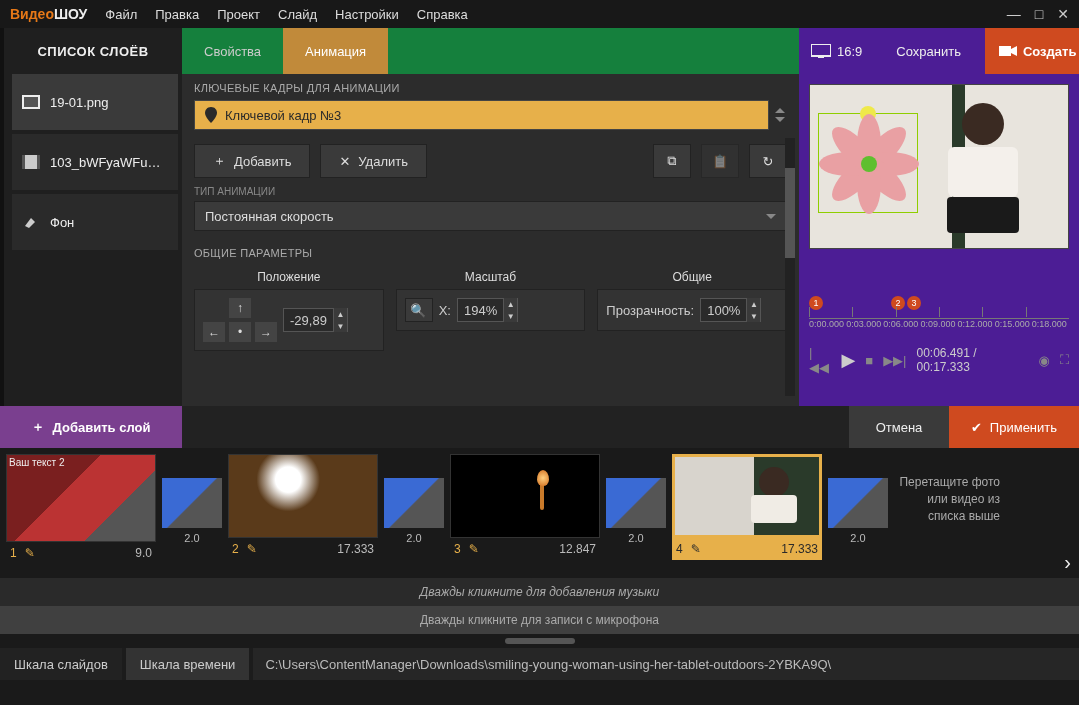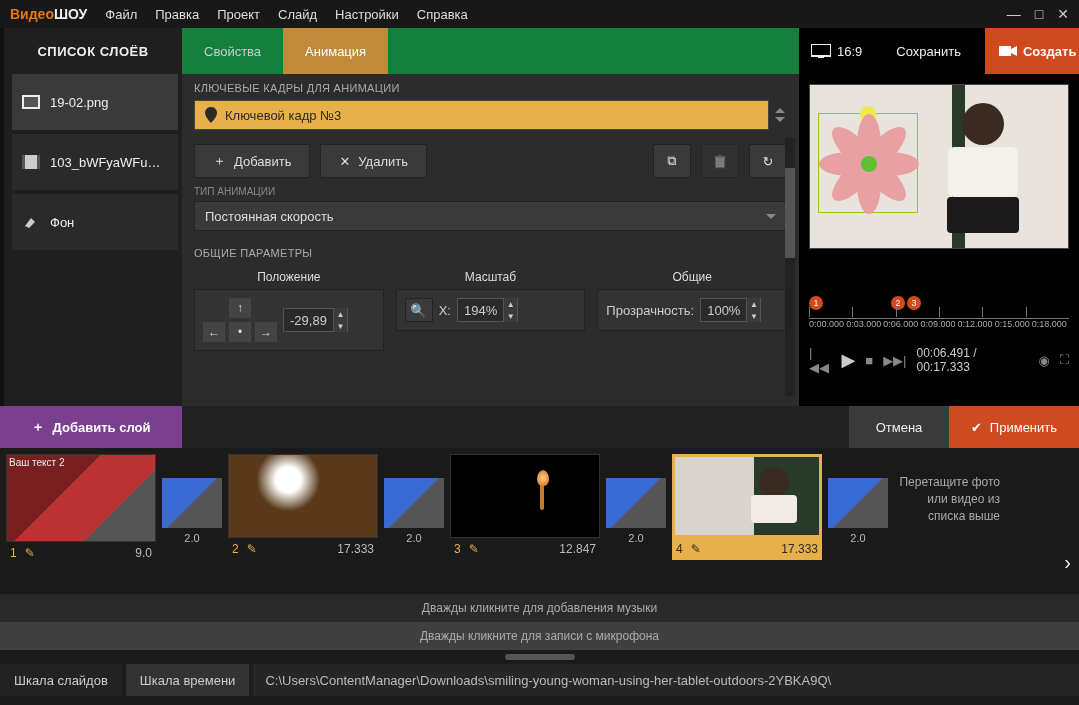--- a/index.html
+++ b/index.html
@@ -56,21 +56,21 @@
   
   .arrow-pad { display:grid; grid-template-columns: repeat(3, 22px); grid-template-rows: repeat(2, 20px); gap:4px; }
   .pad-btn { background:#444; display:flex; align-items:center; justify-content:center; color:#ddd; font-size:12px;}
   
   .num-field { display:flex; align-items:center; background:#2a2a2a; border:1px solid #555; height:24px;}
   .num-field span{ padding:0 6px; min-width:38px; text-align:right;}
   .spin { display:flex; flex-direction:column; }
   .spin div{ width:14px; height:12px; display:flex; align-items:center; justify-content:center; font-size:8px; background:#3a3a3a; border-left:1px solid #555;}
 
   
-  .preview-panel { width: 280px; background: #000000; display:flex; flex-direction:column;}
+  .preview-panel { width: 280px; background: #4c1d95; display:flex; flex-direction:column;}
   .preview-top { height:46px; display:flex; align-items:center; padding:0 0 0 12px; gap:10px;}
   .aspect { display:flex; align-items:center; gap:6px; color:#eee;}
   .save-btn { color:#eee; padding:0 14px; height:46px; display:flex; align-items:center;}
   .create-btn { background:#cf4a1f; color:#fff; height:46px; display:flex; align-items:center; gap:6px; padding:0 14px; font-weight:bold;}
   
   .preview-canvas { margin:10px 10px 0 10px; height: 165px; background:#000; position:relative; border:1px solid #444; overflow:hidden;}
   .preview-scene { position:absolute; inset:0; background: linear-gradient(90deg, #e8e4dd 0%, #e8e4dd 55%, #2a3a2a 55%, #2a3a2a 60%, #e8e4dd 60%);}
   .flower-box { position:absolute; left:8px; top:28px; width:100px; height:100px; border:1px solid #8fce00;}
   .petal { fill:#e9a0a3;}
   .marker-yel { position:absolute; top:-8px; left:50%; width:16px; height:16px; background:#efe94a; border-radius:50%; transform:translateX(-50%);}
@@ -100,21 +100,21 @@
   .clip-thumb { background:#000; border:1px solid #333; position:relative;}
   .clip-thumb.sel{ border:3px solid #e7b04a; }
   .clip-bar { display:flex; align-items:center; gap:8px; padding:4px 4px; font-size:12px; color:#e7b04a;}
   .clip-bar .dur{ margin-left:auto; color:#bbb;}
   .trans-thumb { width:60px; height:50px; background:linear-gradient(135deg,#3a6ad4 49%, #555 51%); margin-top:24px; }
   .trans-wrap{ display:flex; flex-direction:column; align-items:center;}
   .trans-wrap .dur{ font-size:11px; color:#bbb; padding-top:4px;}
   .drag-hint{ width:110px; color:#aaa; font-size:12px; text-align:right; padding:20px 4px 0 0; line-height:1.4;}
   .chev-r{ position:absolute; right:8px; bottom:4px; color:#eee; font-size:20px;}
 
-  .music-row { height:28px; background:#2a2a2a; display:flex; align-items:center; justify-content:center; color:#aaa; font-size:12px; margin-top:16px;}
+  .music-row { height:28px; background:#2a2a2a; display:flex; align-items:center; justify-content:center; color:#aaa; font-size:12px; margin-top:0px;font-style:italic;}
   .mic-row { height:28px; background:#404040; display:flex; align-items:center; justify-content:center; color:#aaa; font-size:12px;}
   .hscroll { height:14px; background:#1a1a1a; display:flex; align-items:center; justify-content:center;}
   .hscroll div{ width:70px; height:6px; background:#555; border-radius:3px;}
 
   
   .statusbar { display:flex; height:32px; background:#1c1c1c; align-items:stretch;}
   .status-tab{ padding:0 14px; display:flex; align-items:center; color:#ccc; background:#222; margin-right:4px;}
   .status-tab.active{ background:#333;}
   .status-path{ flex:1; padding:0 12px; display:flex; align-items:center; color:#bbb; background:#262626;}
 
@@ -146,21 +146,21 @@
 
   <div class="layers-panel">
     <div class="layers-header">СПИСОК СЛОЁВ</div>
     <div class="layer-item active">
       <span class="layer-icon">
           <svg width="18" height="14">
             <rect width="18" height="14" fill="#eee"></rect>
             <rect x="2" y="2" width="14" height="10" fill="#555"></rect>
           </svg>
         </span>
-      <span class="layer-label">19-02.png</span>
+      <span class="layer-label">19-01.png</span>
     </div>
     <div class="layer-item">
       <span class="layer-icon">
           <svg width="18" height="14">
             <rect width="18" height="14" fill="#ccc"></rect>
             <rect x="0" y="0" width="3" height="14" fill="#555"></rect>
             <rect x="15" y="0" width="3" height="14" fill="#555"></rect>
           </svg>
         </span>
       <span class="layer-label">103_bWFyaWFuYT...</span>

